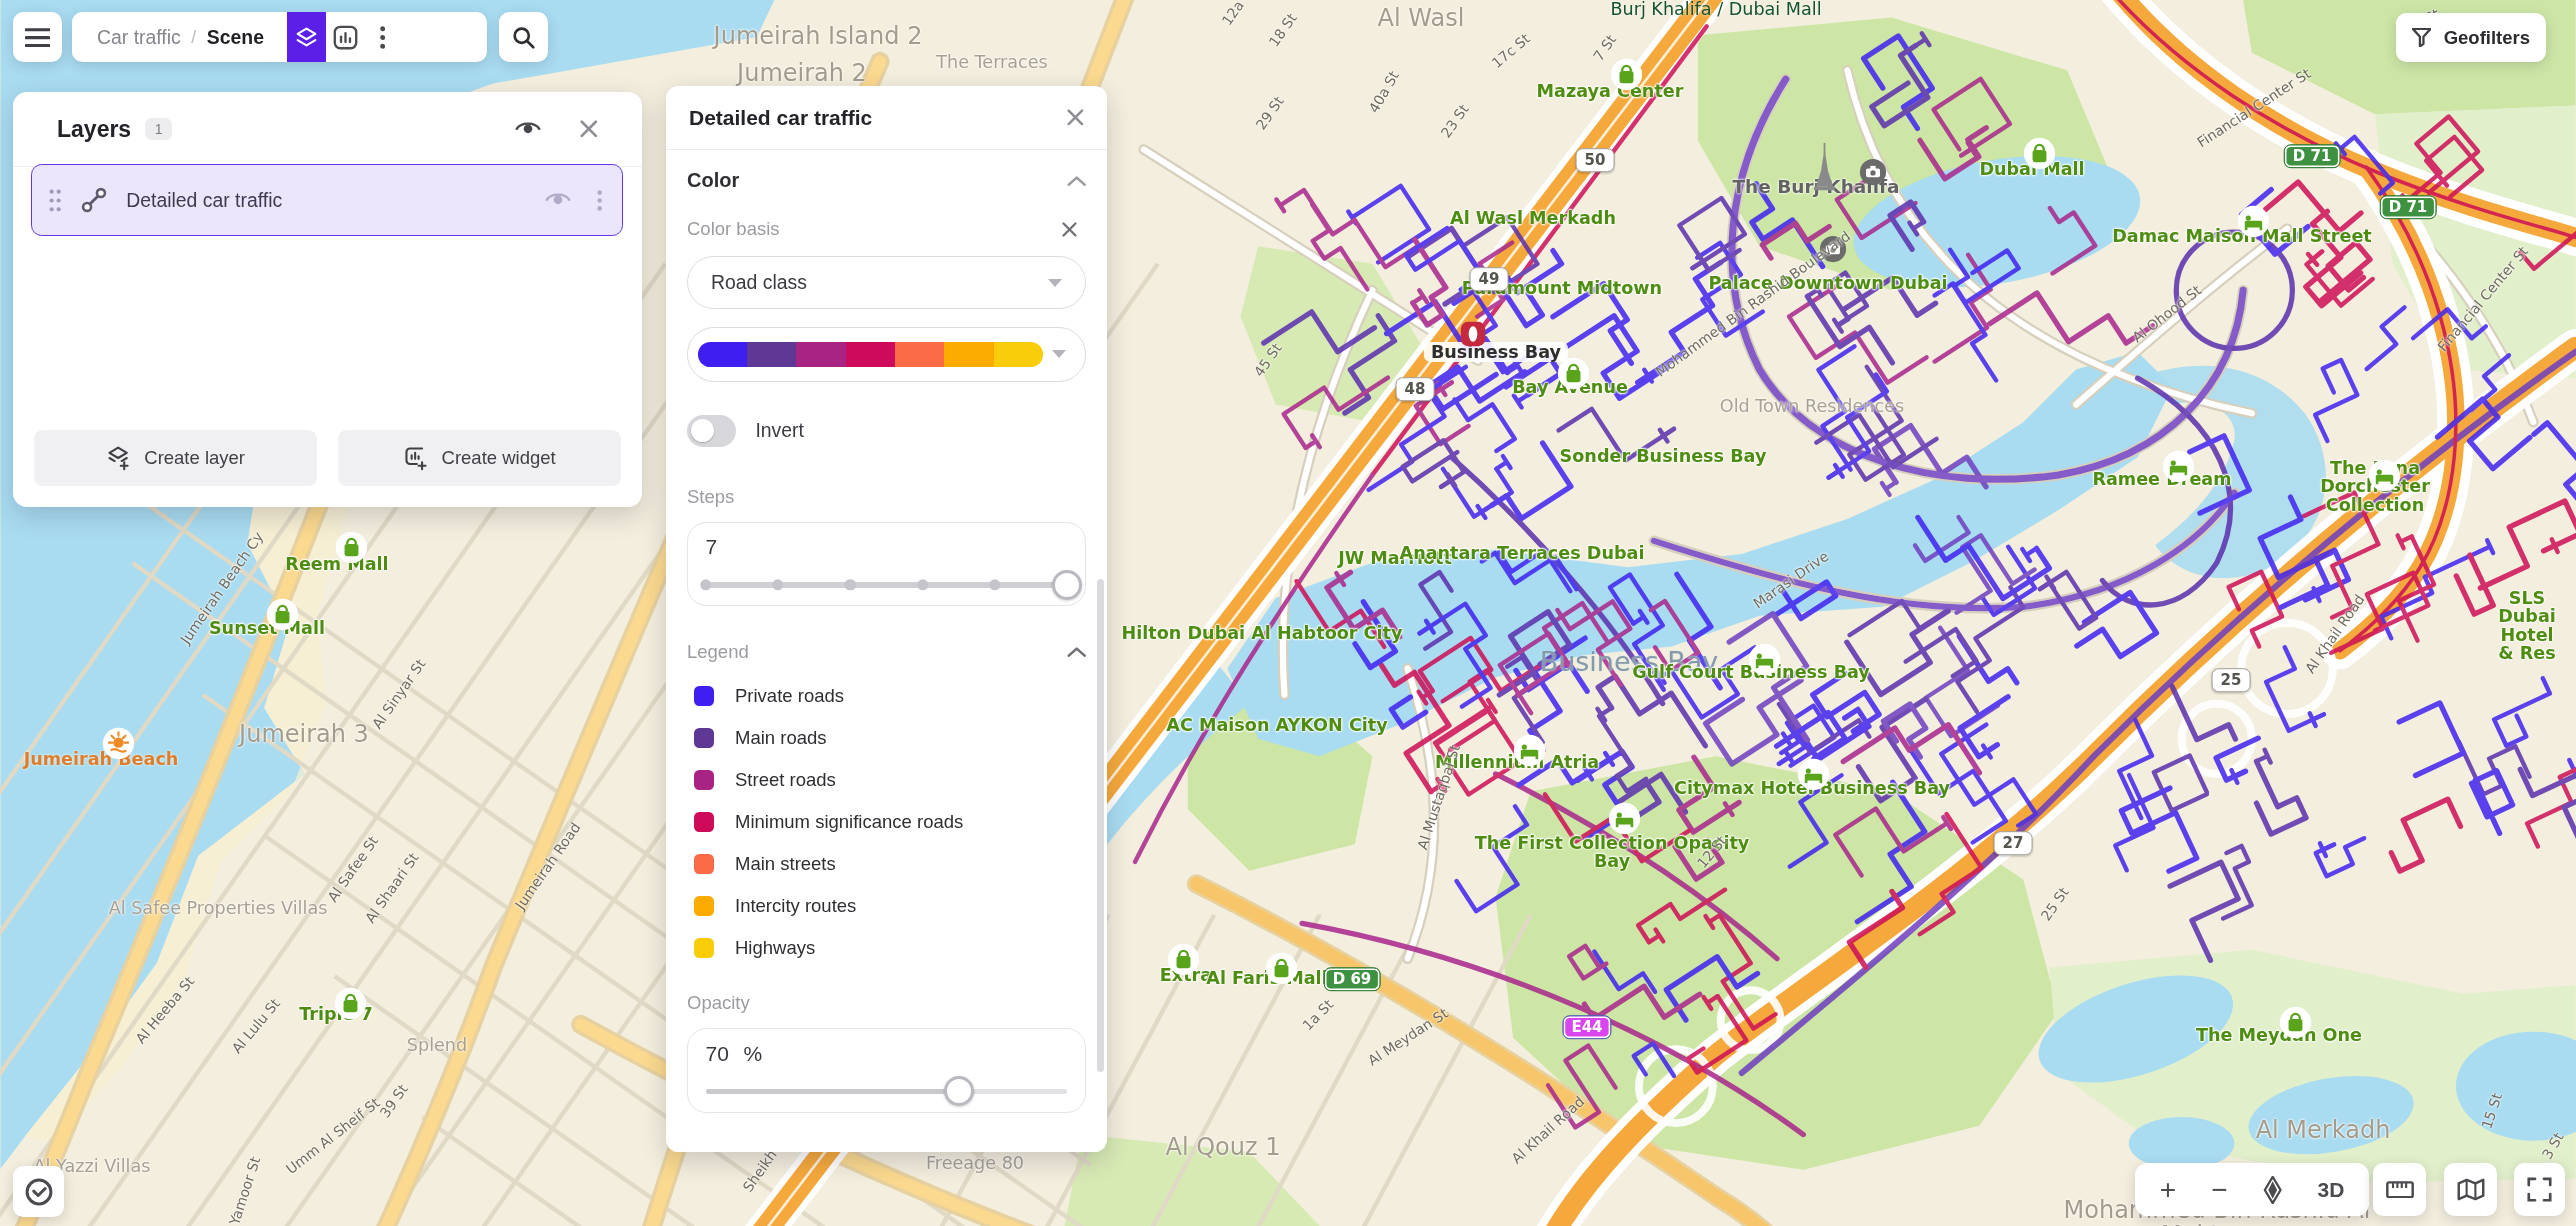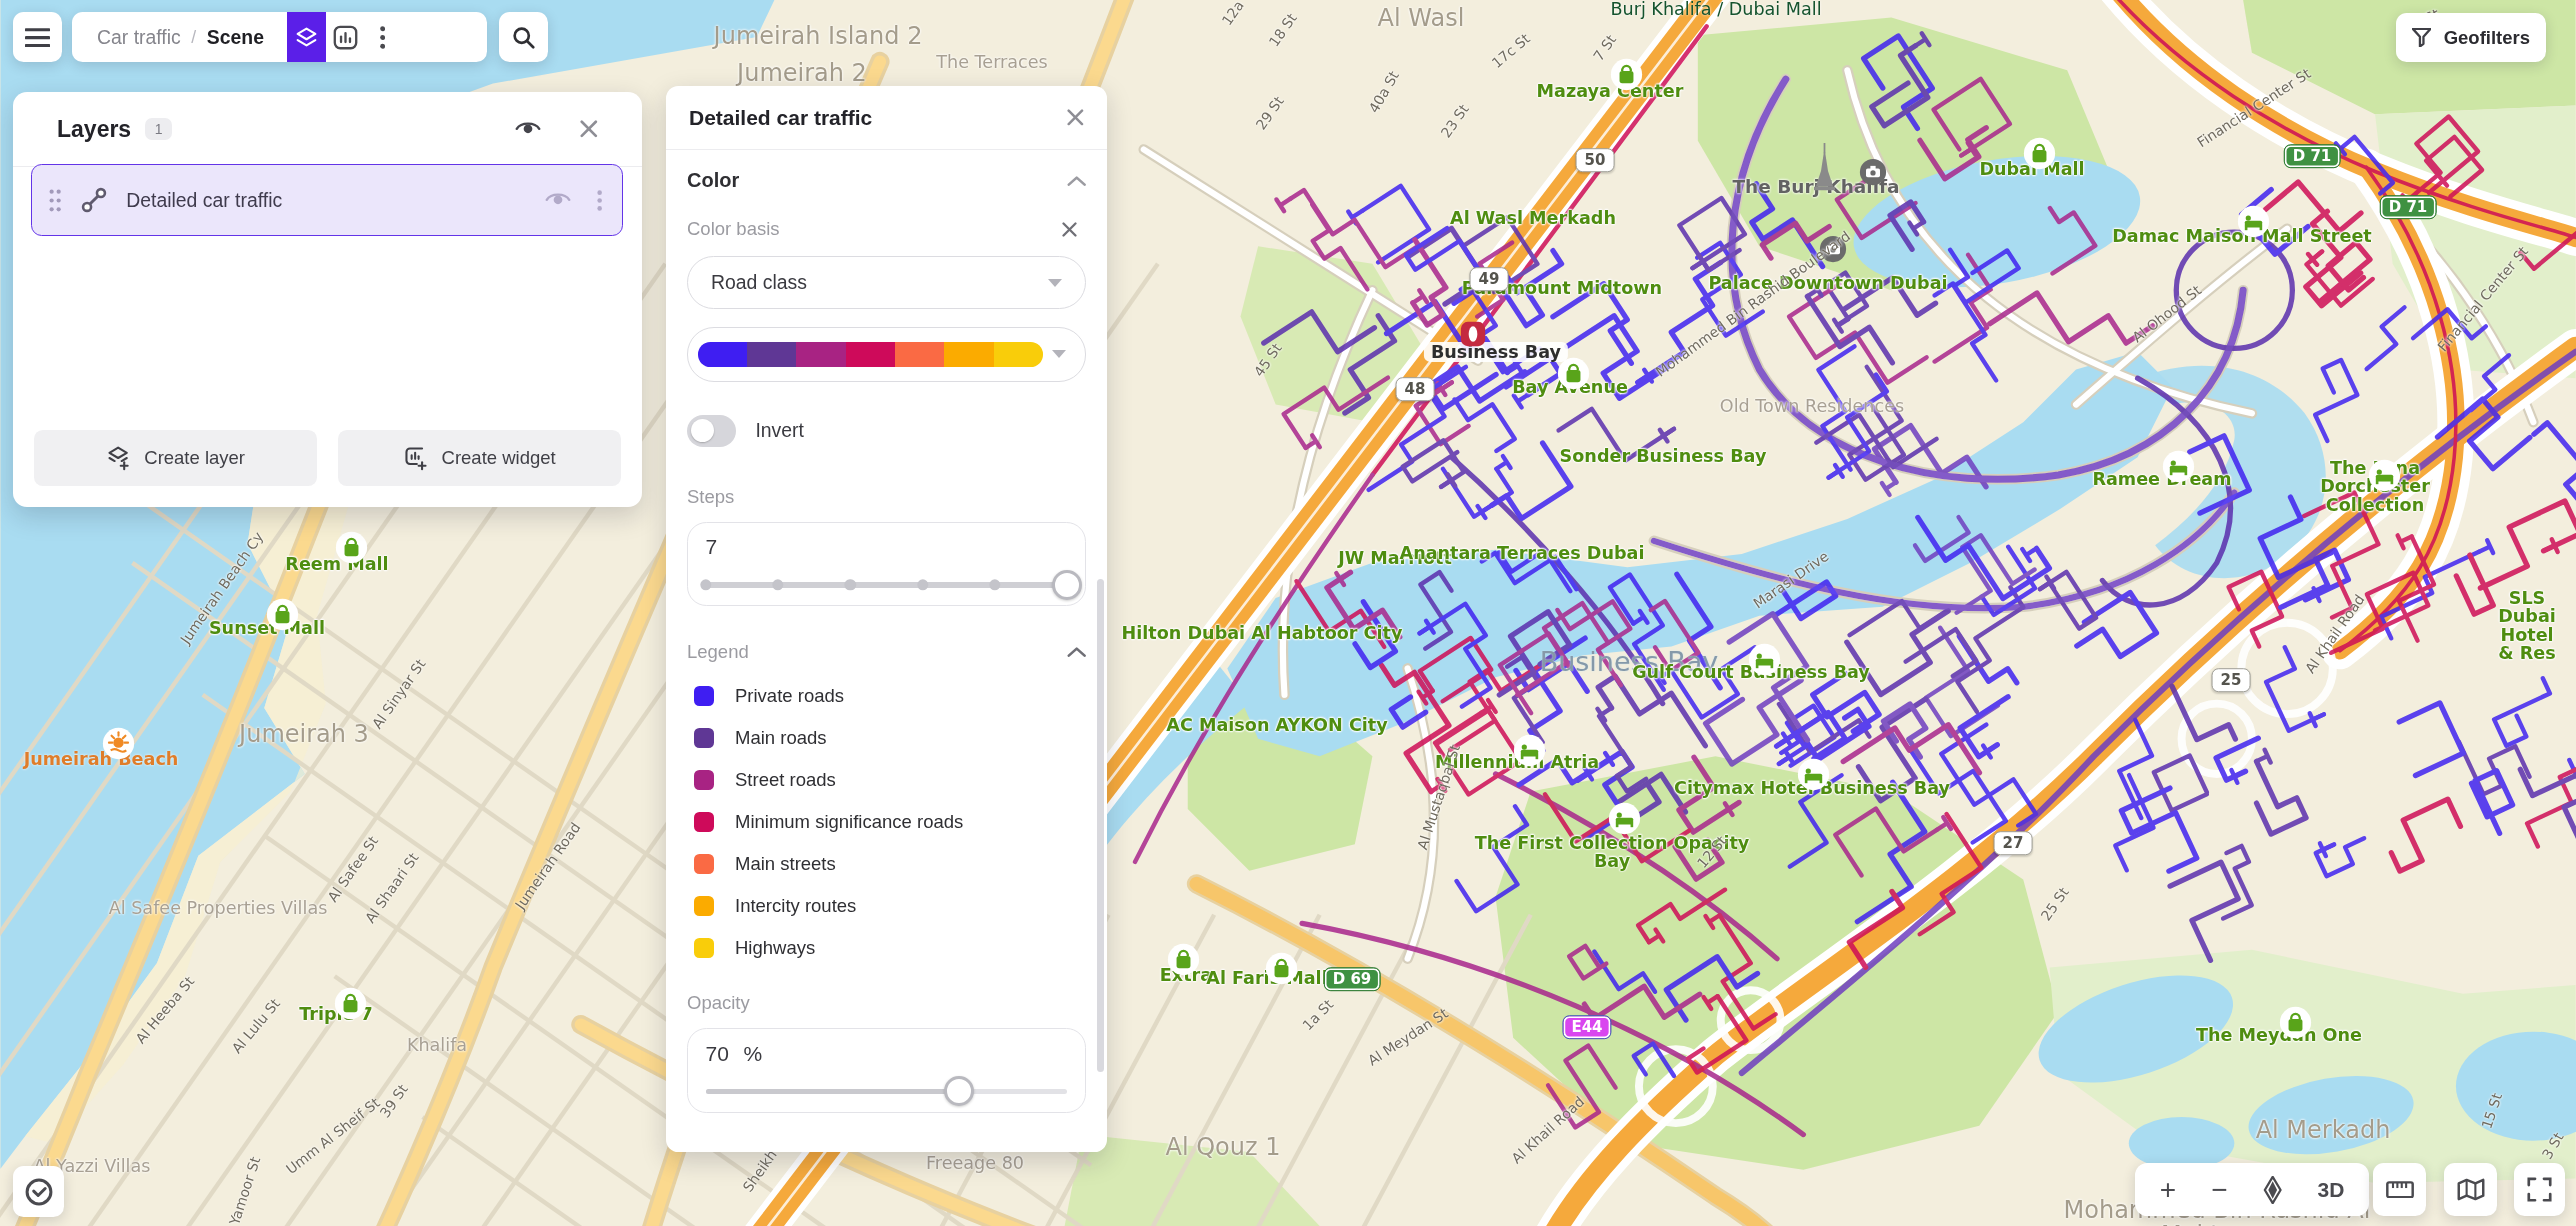--- a/index.html
+++ b/index.html
@@ -453,21 +453,21 @@
       <div class="map-label lbl-district" style="left: 802px; top: 74px;">Jumeirah 2</div>
       <div class="map-label lbl-district" style="left: 1421px; top: 19.4px;">Al Wasl</div>
       <div class="map-label lbl-district" style="left: 304px; top: 735px;">Jumeirah 3</div>
       <div class="map-label lbl-district" style="left: 1223px; top: 1148px;">Al Qouz 1</div>
       <div class="map-label lbl-district" style="left: 2323px; top: 1131px;">Al Merkadh</div>
       <div class="map-label lbl-water" style="left: 1629px; top: 662px;">Business Bay</div>
       <div class="map-label lbl-district-sm" style="left: 1812px; top: 406px;">Old Town Residences</div>
       <div class="map-label lbl-district-sm" style="left: 218px; top: 908px;">Al Safee Properties Villas</div>
       <div class="map-label lbl-district-sm" style="left: 92px; top: 1166px;">Al Yazzi Villas</div>
       <div class="map-label lbl-district-sm" style="left: 975px; top: 1163px;">Freeage 80</div>
-      <div class="map-label lbl-district-sm" style="left: 437px; top: 1045px;">Khalifa</div>
+      <div class="map-label lbl-district-sm" style="left: 437px; top: 1045px;">Splend</div>
       <div class="map-label lbl-district" style="left: 2217px; top: 1223px;">Mohammed Bin Rashid Al Maktoum</div>
       <div class="map-label lbl-poi" style="left: 1610px; top: 91px;">Mazaya Center</div>
       <div class="map-icon" style="left: 1610px; top: 58px;">
         <svg width="33" height="33" viewBox="0 0 38 38">
           <circle cx="19" cy="19" r="18" fill="#fff"></circle>
           <rect x="11" y="15" width="16" height="14" rx="3" fill="#59a41a"></rect>
           <path d="M14,15 a5,6 0 0 1 10,0" fill="none" stroke="#59a41a" stroke-width="2.6"></path>
         </svg>
       </div>
       <div class="map-label lbl-poi" style="left: 1533px; top: 218px;">Al Wasl Merkadh</div>

